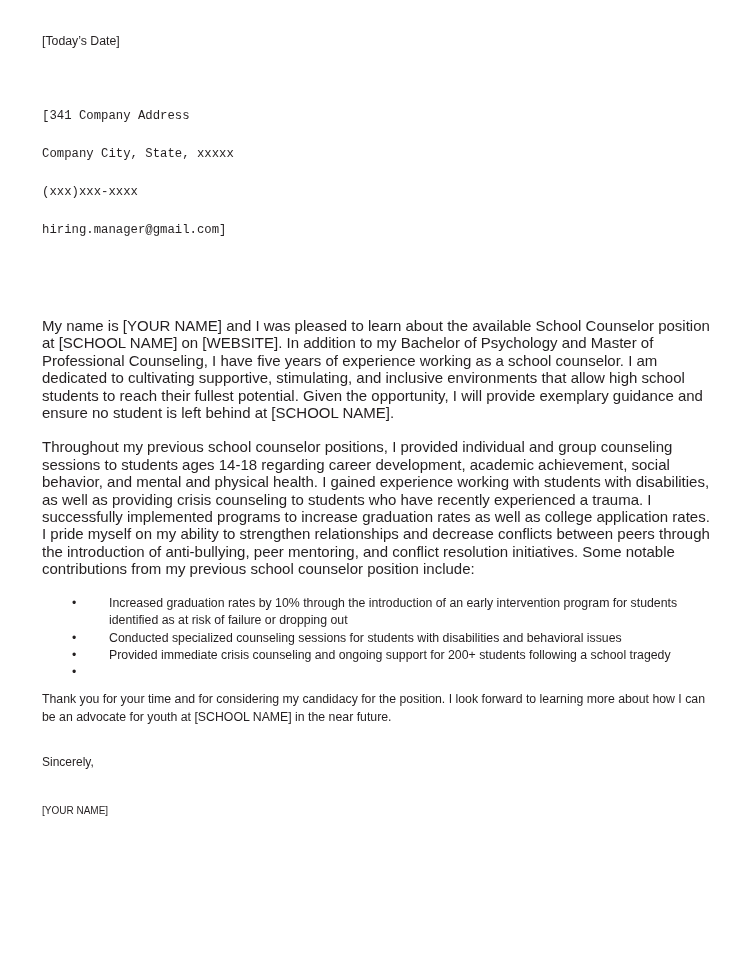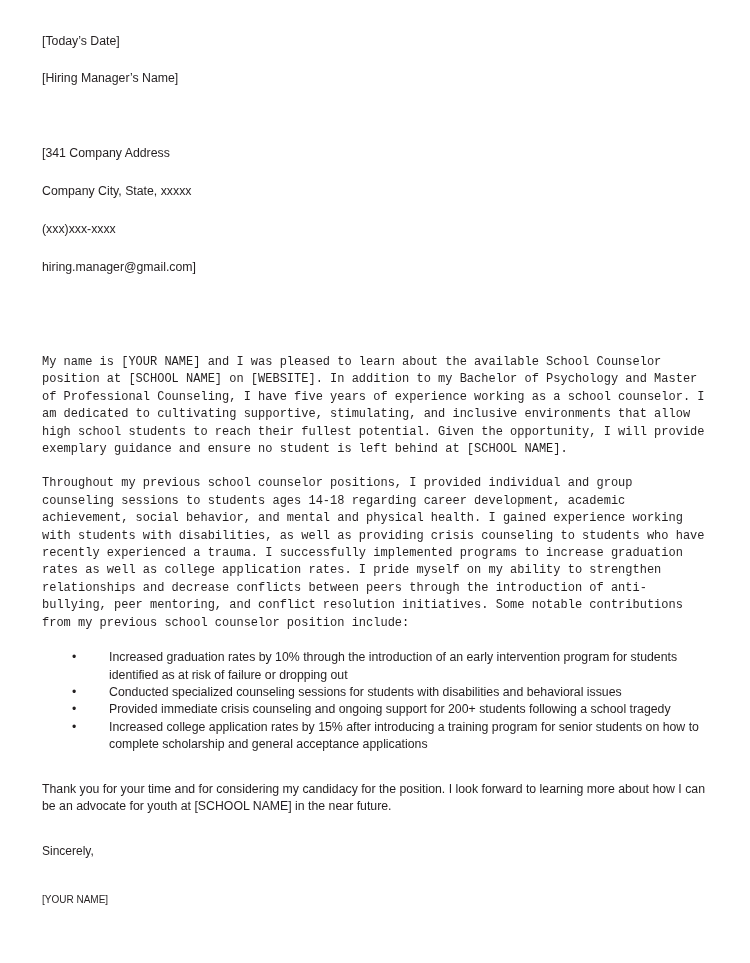--- a/index.html
+++ b/index.html
@@ -35,35 +35,35 @@
 
   .gap-lg { height: 38px; }
   .gap-md { height: 19px; }
   .gap-sm { height: 11px; }
 
   
   .addr-row {
     font-size: 12.3px;
     line-height: 17px;
     margin: 0 0 21px 0;
+    font-family: Liberation Mono, monospace;
   }
 
   .salutation {
     font-size: 12.3px;
     line-height: 17px;
     margin: 0 0 20px 0;
   }
 
   .para {
-    font-size: 12px;
+    font-size: 15px;
     line-height: 17.4px;
     margin: 0 0 17px 0;
     text-align: left;
     max-width: 668px;
-    font-family: Liberation Mono, monospace;
   }
 
   
   .bullets {
     list-style: none;
     margin: 0 0 16px 0;
     padding: 0;
     max-width: 680px;
   }
   .bullets li {
@@ -100,21 +100,20 @@
     margin: 0;
   }
 </style>
 </head>
 <body>
 
 <div class="page">
 
   <p class="meta-line">[Today’s Date]</p>
 
-  <p class="meta-line">[Hiring Manager’s Name]</p>
 
   <div class="gap-lg"></div>
 
   <div>
     <p class="addr-row">[341 Company Address</p>
     <p class="addr-row">Company City, State, xxxxx</p>
     <p class="addr-row">(xxx)xxx-xxxx</p>
     <p class="addr-row">hiring.manager@gmail.com]</p>
   </div>
 
@@ -134,21 +133,20 @@
     <li>
       <span class="bullet-dot">•</span>
       <span>Conducted specialized counseling sessions for students with disabilities and behavioral issues</span>
     </li>
     <li>
       <span class="bullet-dot">•</span>
       <span>Provided immediate crisis counseling and ongoing support for 200+ students following a school tragedy</span>
     </li>
     <li>
       <span class="bullet-dot">•</span>
-      <span>Increased college application rates by 15% after introducing a training program for senior students on how to complete scholarship and general acceptance applications</span>
     </li>
   </ul>
 
   <div class="gap-sm"></div>
 
   <p class="closing">Thank you for your time and for considering my candidacy for the position. I look forward to learning more about how I can be an advocate for youth at [SCHOOL NAME] in the near future.</p>
 
   <div class="gap-sm"></div>
 
   <p class="signoff">Sincerely,</p>

